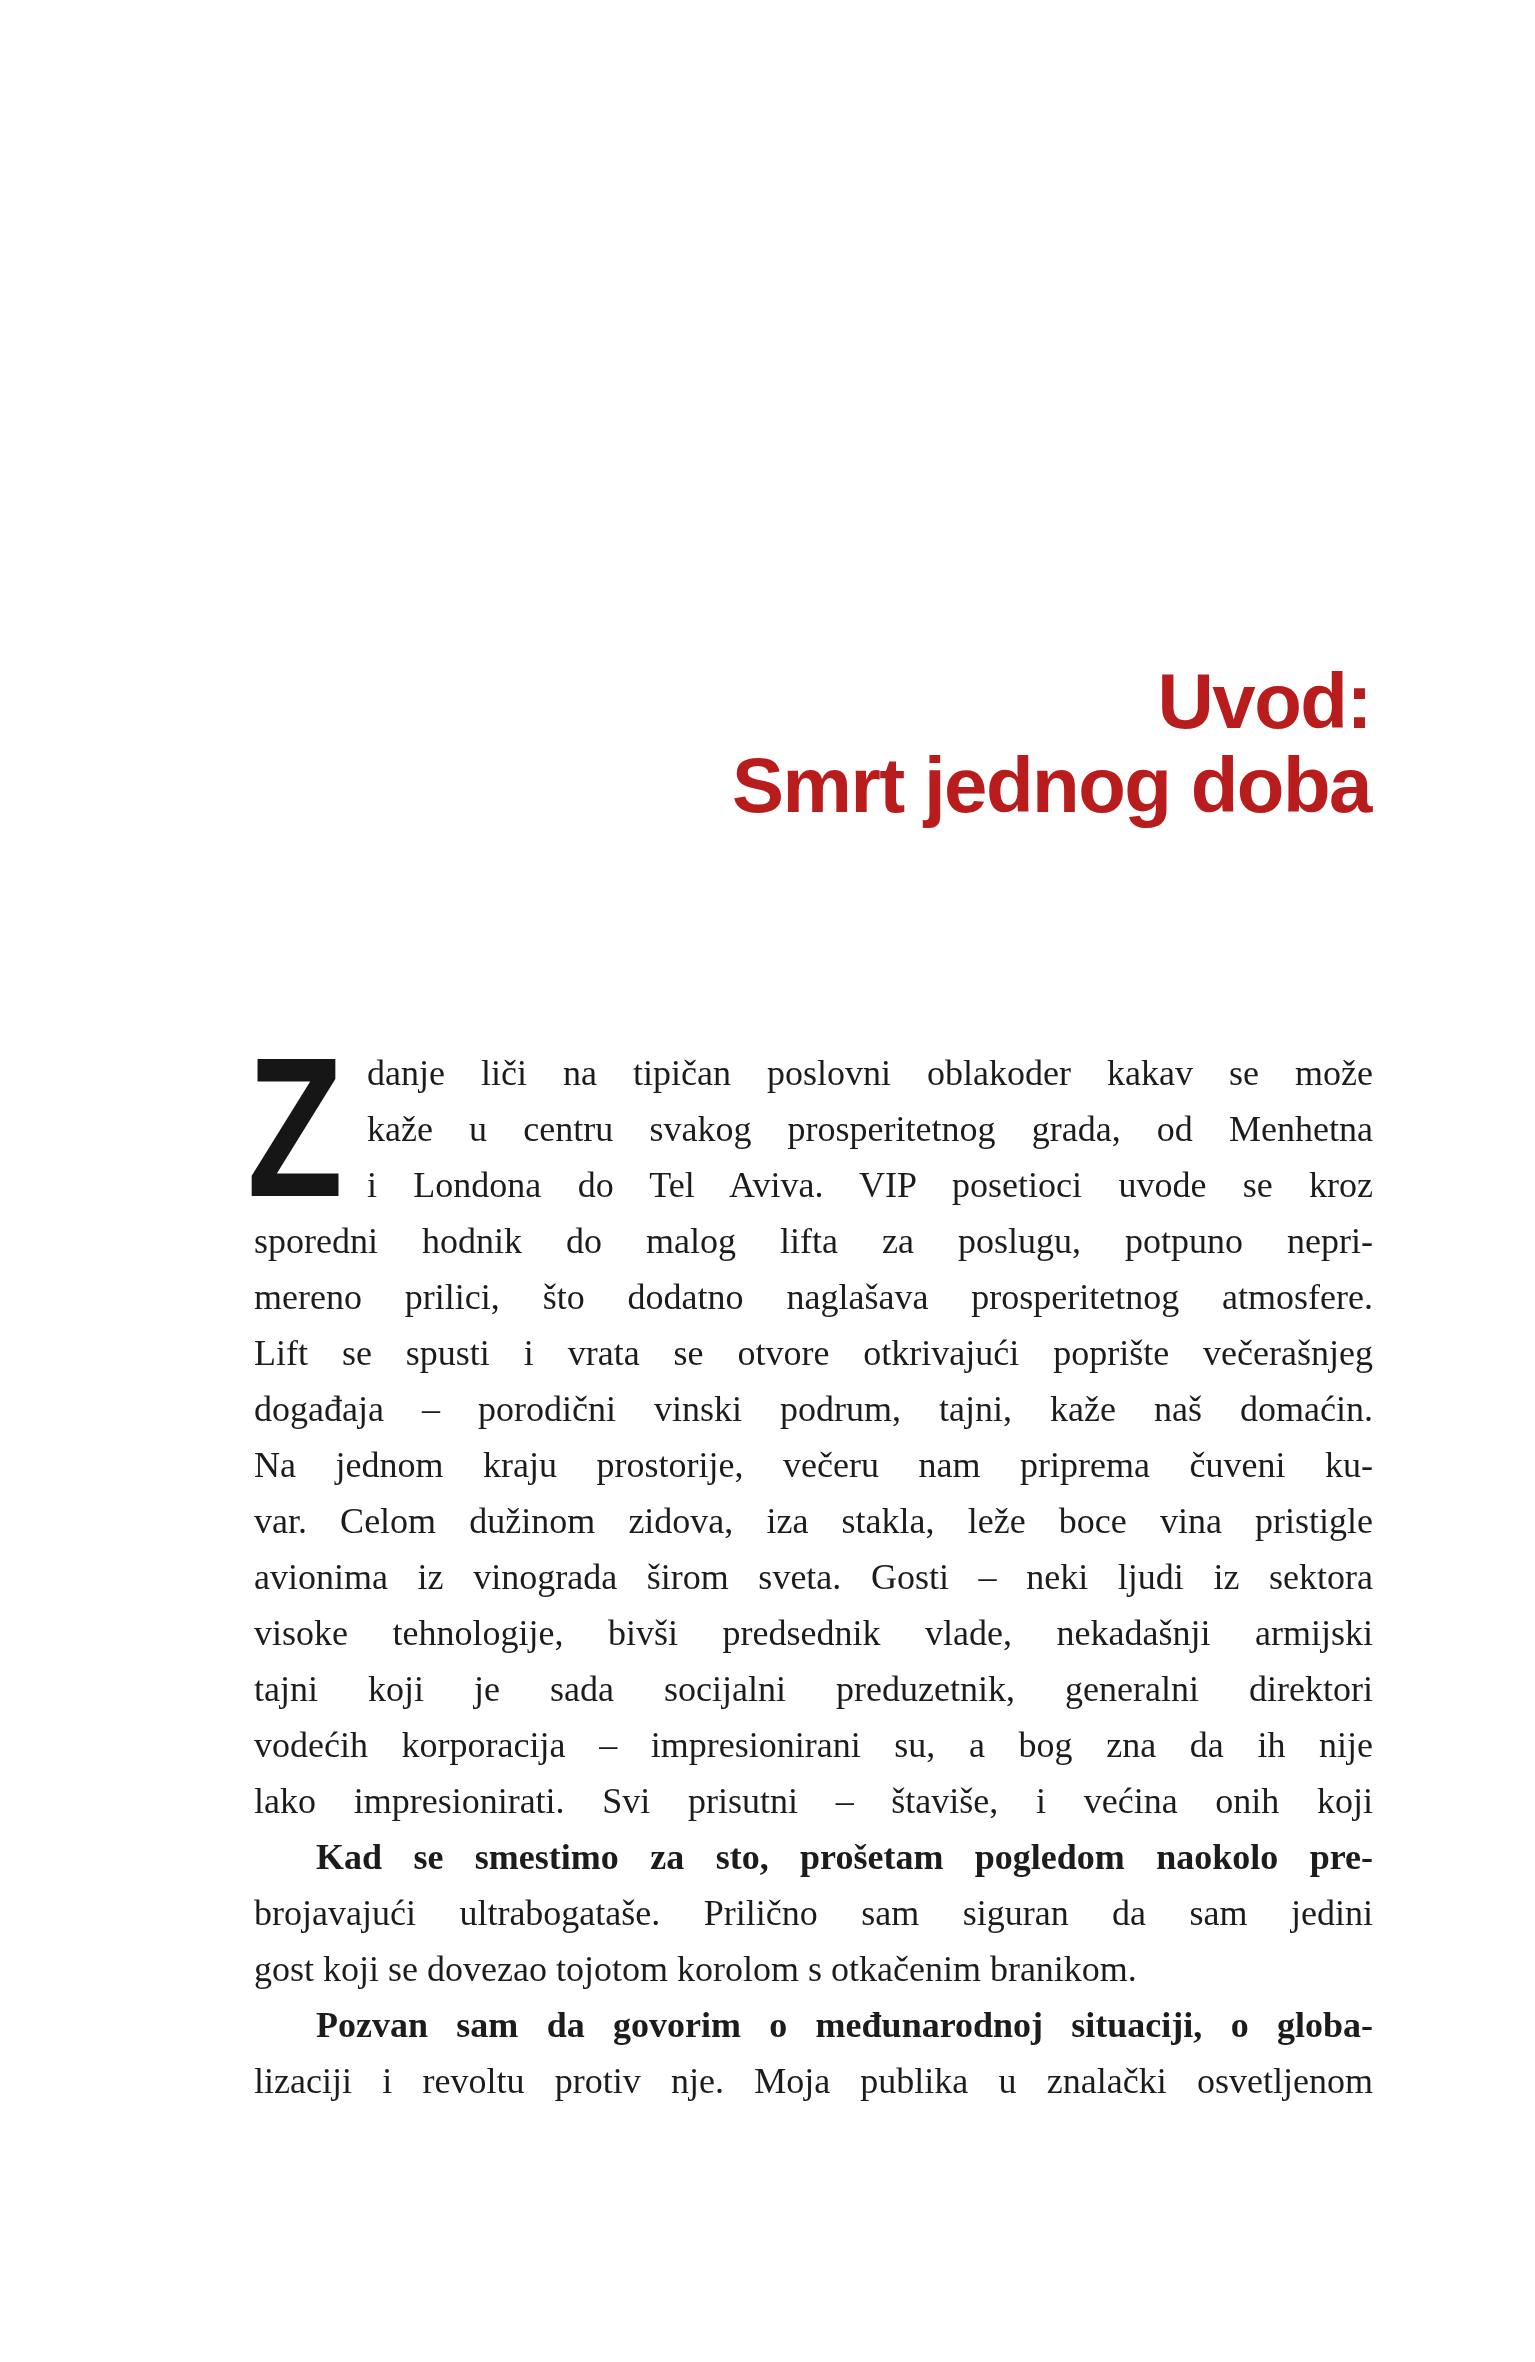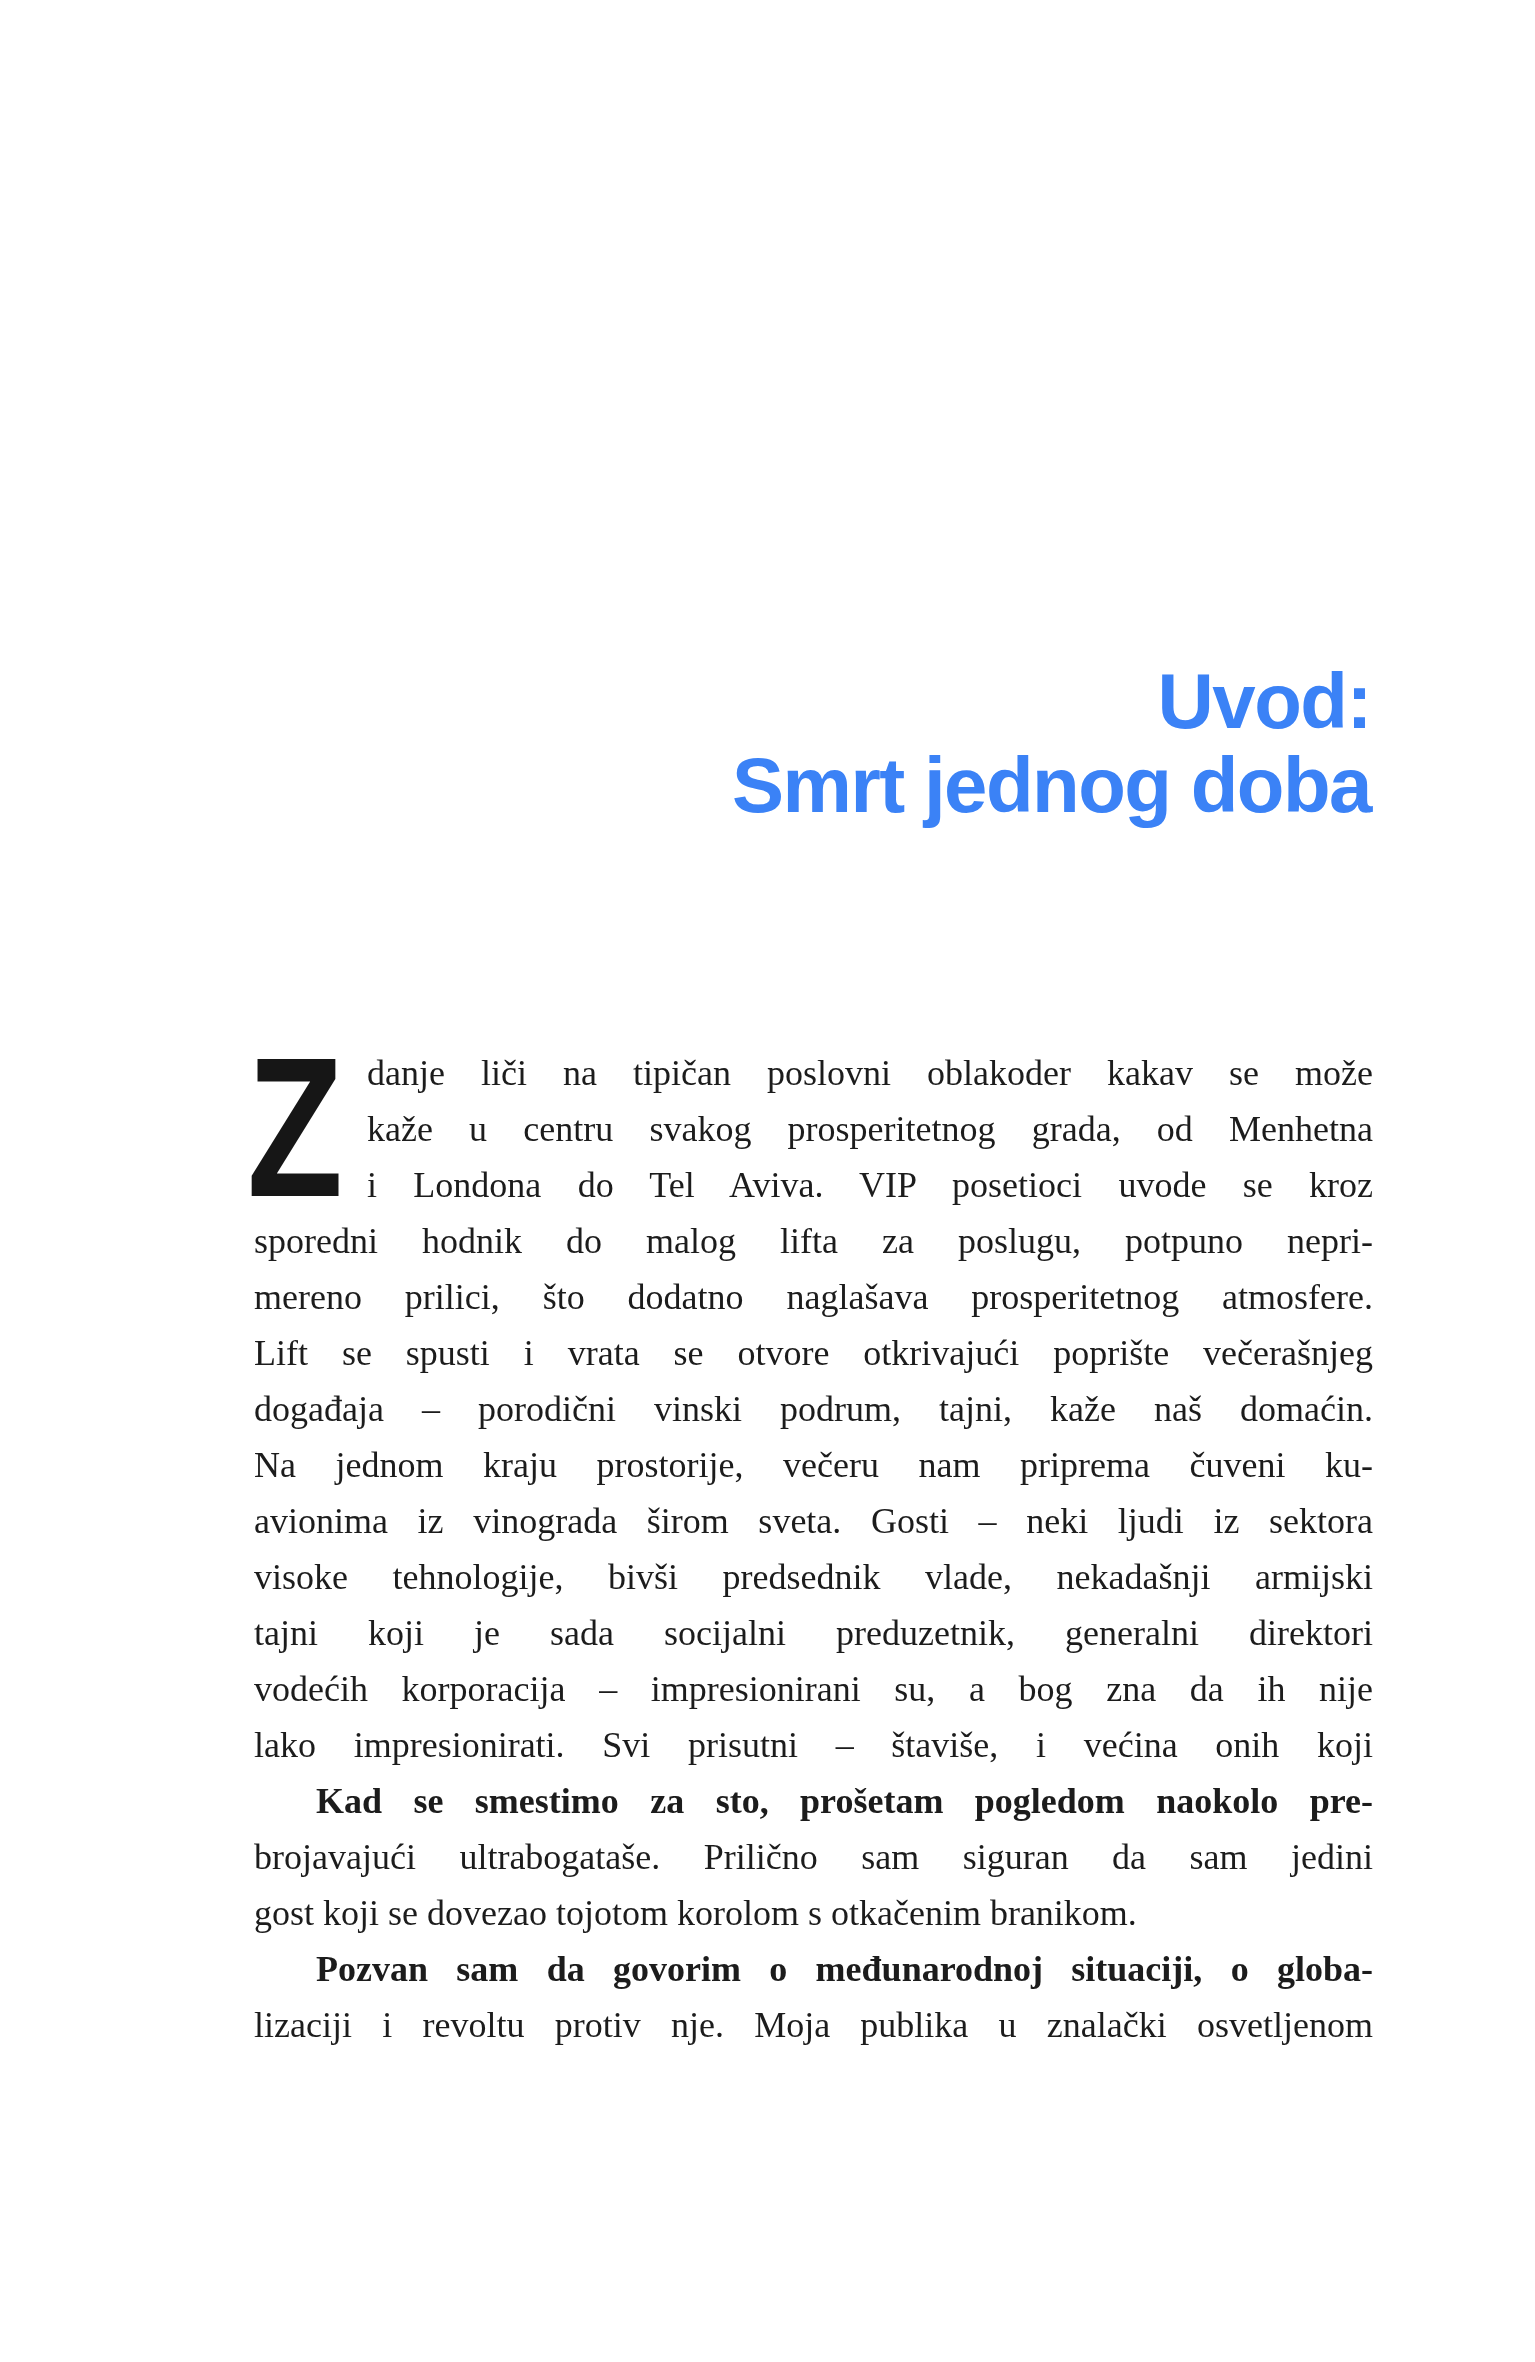--- a/index.html
+++ b/index.html
@@ -14,21 +14,21 @@
   .chapter-title {
     position: absolute;
     top: 659px;
     right: 164px;
     text-align: right;
     font-family: "Liberation Sans", sans-serif;
     font-weight: 700;
     font-size: 78px;
     line-height: 84px;
     letter-spacing: -1.5px;
-    color: #3b82f6;
+    color: #b91c1c;
     white-space: nowrap;
   }
   .body-text {
     position: absolute;
     left: 245px;
     top: 1045px;
     width: 1128px;
     color: #1c1c1c;
     font-size: 36px;
     line-height: 56px;
@@ -73,20 +73,21 @@
     </span>
 
   <div class="line">danje liči na tipičan poslovni oblakoder kakav se može</div>
       <div class="line">kaže u centru svakog prosperitetnog grada, od Menhetna</div>
       <div class="line">i Londona do Tel Aviva. VIP posetioci uvode se kroz</div>
       <div class="line">sporedni hodnik do malog lifta za poslugu, potpuno nepri-</div>
       <div class="line">mereno prilici, što dodatno naglašava prosperitetnog atmosfere.</div>
       <div class="line">Lift se spusti i vrata se otvore otkrivajući poprište večerašnjeg</div>
       <div class="line">događaja – porodični vinski podrum, tajni, kaže naš domaćin.</div>
       <div class="line">Na jednom kraju prostorije, večeru nam priprema čuveni ku-</div>
+      <div class="line">var. Celom dužinom zidova, iza stakla, leže boce vina pristigle</div>
       <div class="line">avionima iz vinograda širom sveta. Gosti – neki ljudi iz sektora</div>
       <div class="line">visoke tehnologije, bivši predsednik vlade, nekadašnji armijski</div>
       <div class="line">tajni koji je sada socijalni preduzetnik, generalni direktori</div>
       <div class="line">vodećih korporacija – impresionirani su, a bog zna da ih nije</div>
       <div class="line">lako impresionirati. Svi prisutni – štaviše, i većina onih koji</div>
       <div class="line indent">Kad se smestimo za sto, prošetam pogledom naokolo pre-</div>
       <div class="line">brojavajući ultrabogataše. Prilično sam siguran da sam jedini</div>
       <div class="line para-end">gost koji se dovezao tojotom korolom s otkačenim branikom.</div>
       <div class="line indent">Pozvan sam da govorim o međunarodnoj situaciji, o globa-</div>
       <div class="line">lizaciji i revoltu protiv nje. Moja publika u znalački osvetljenom</div>

